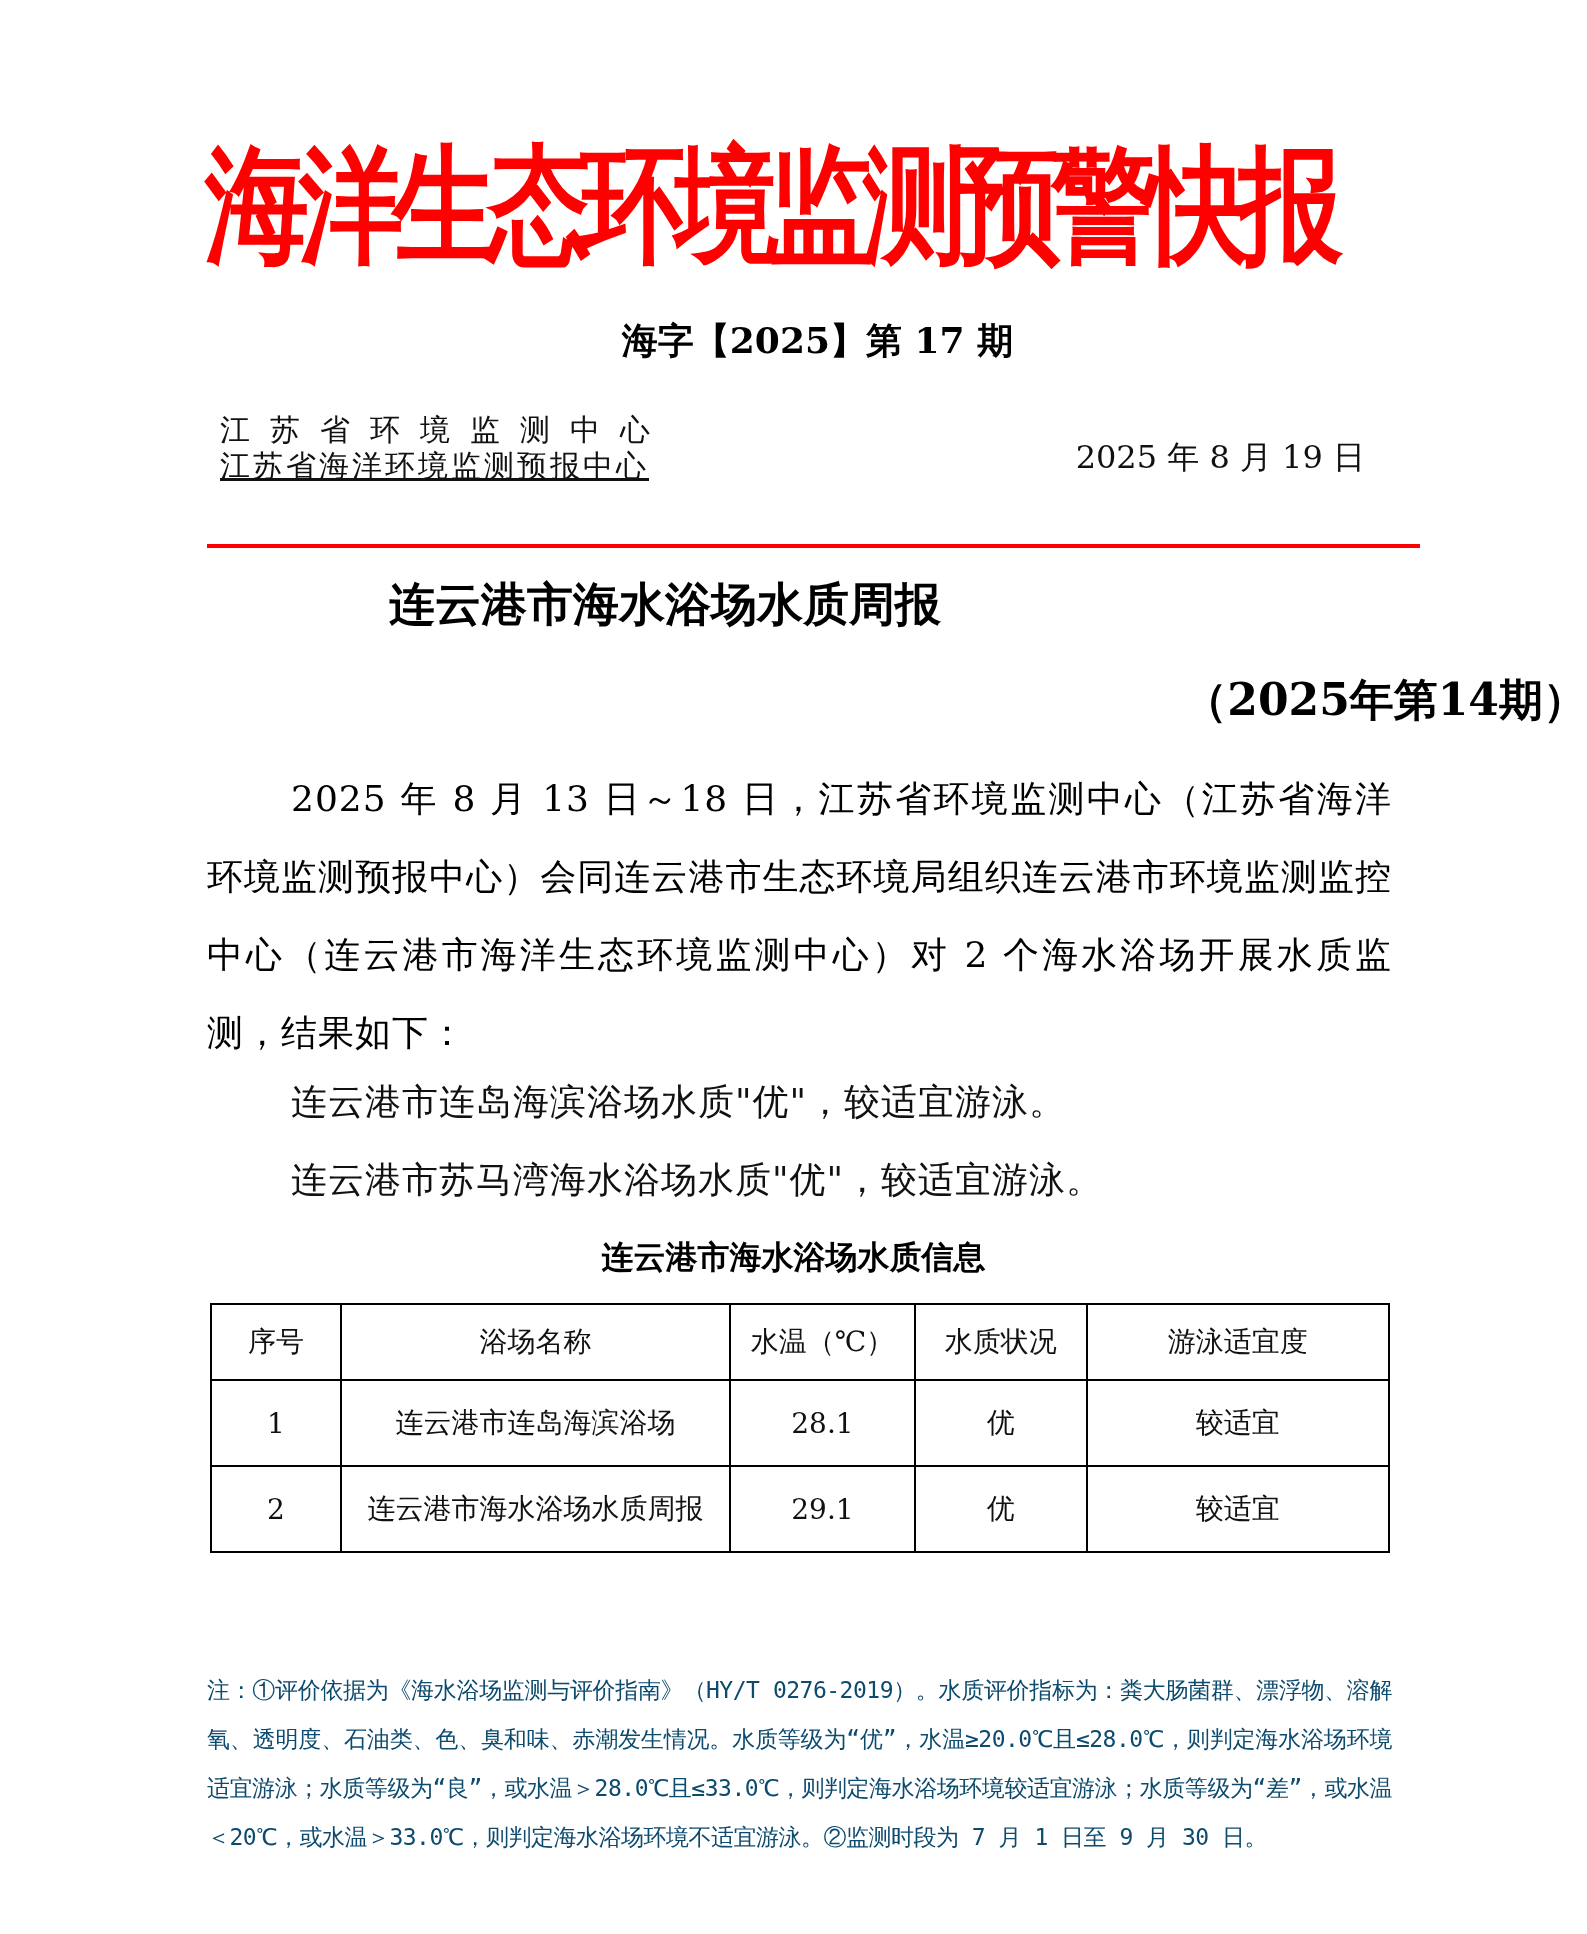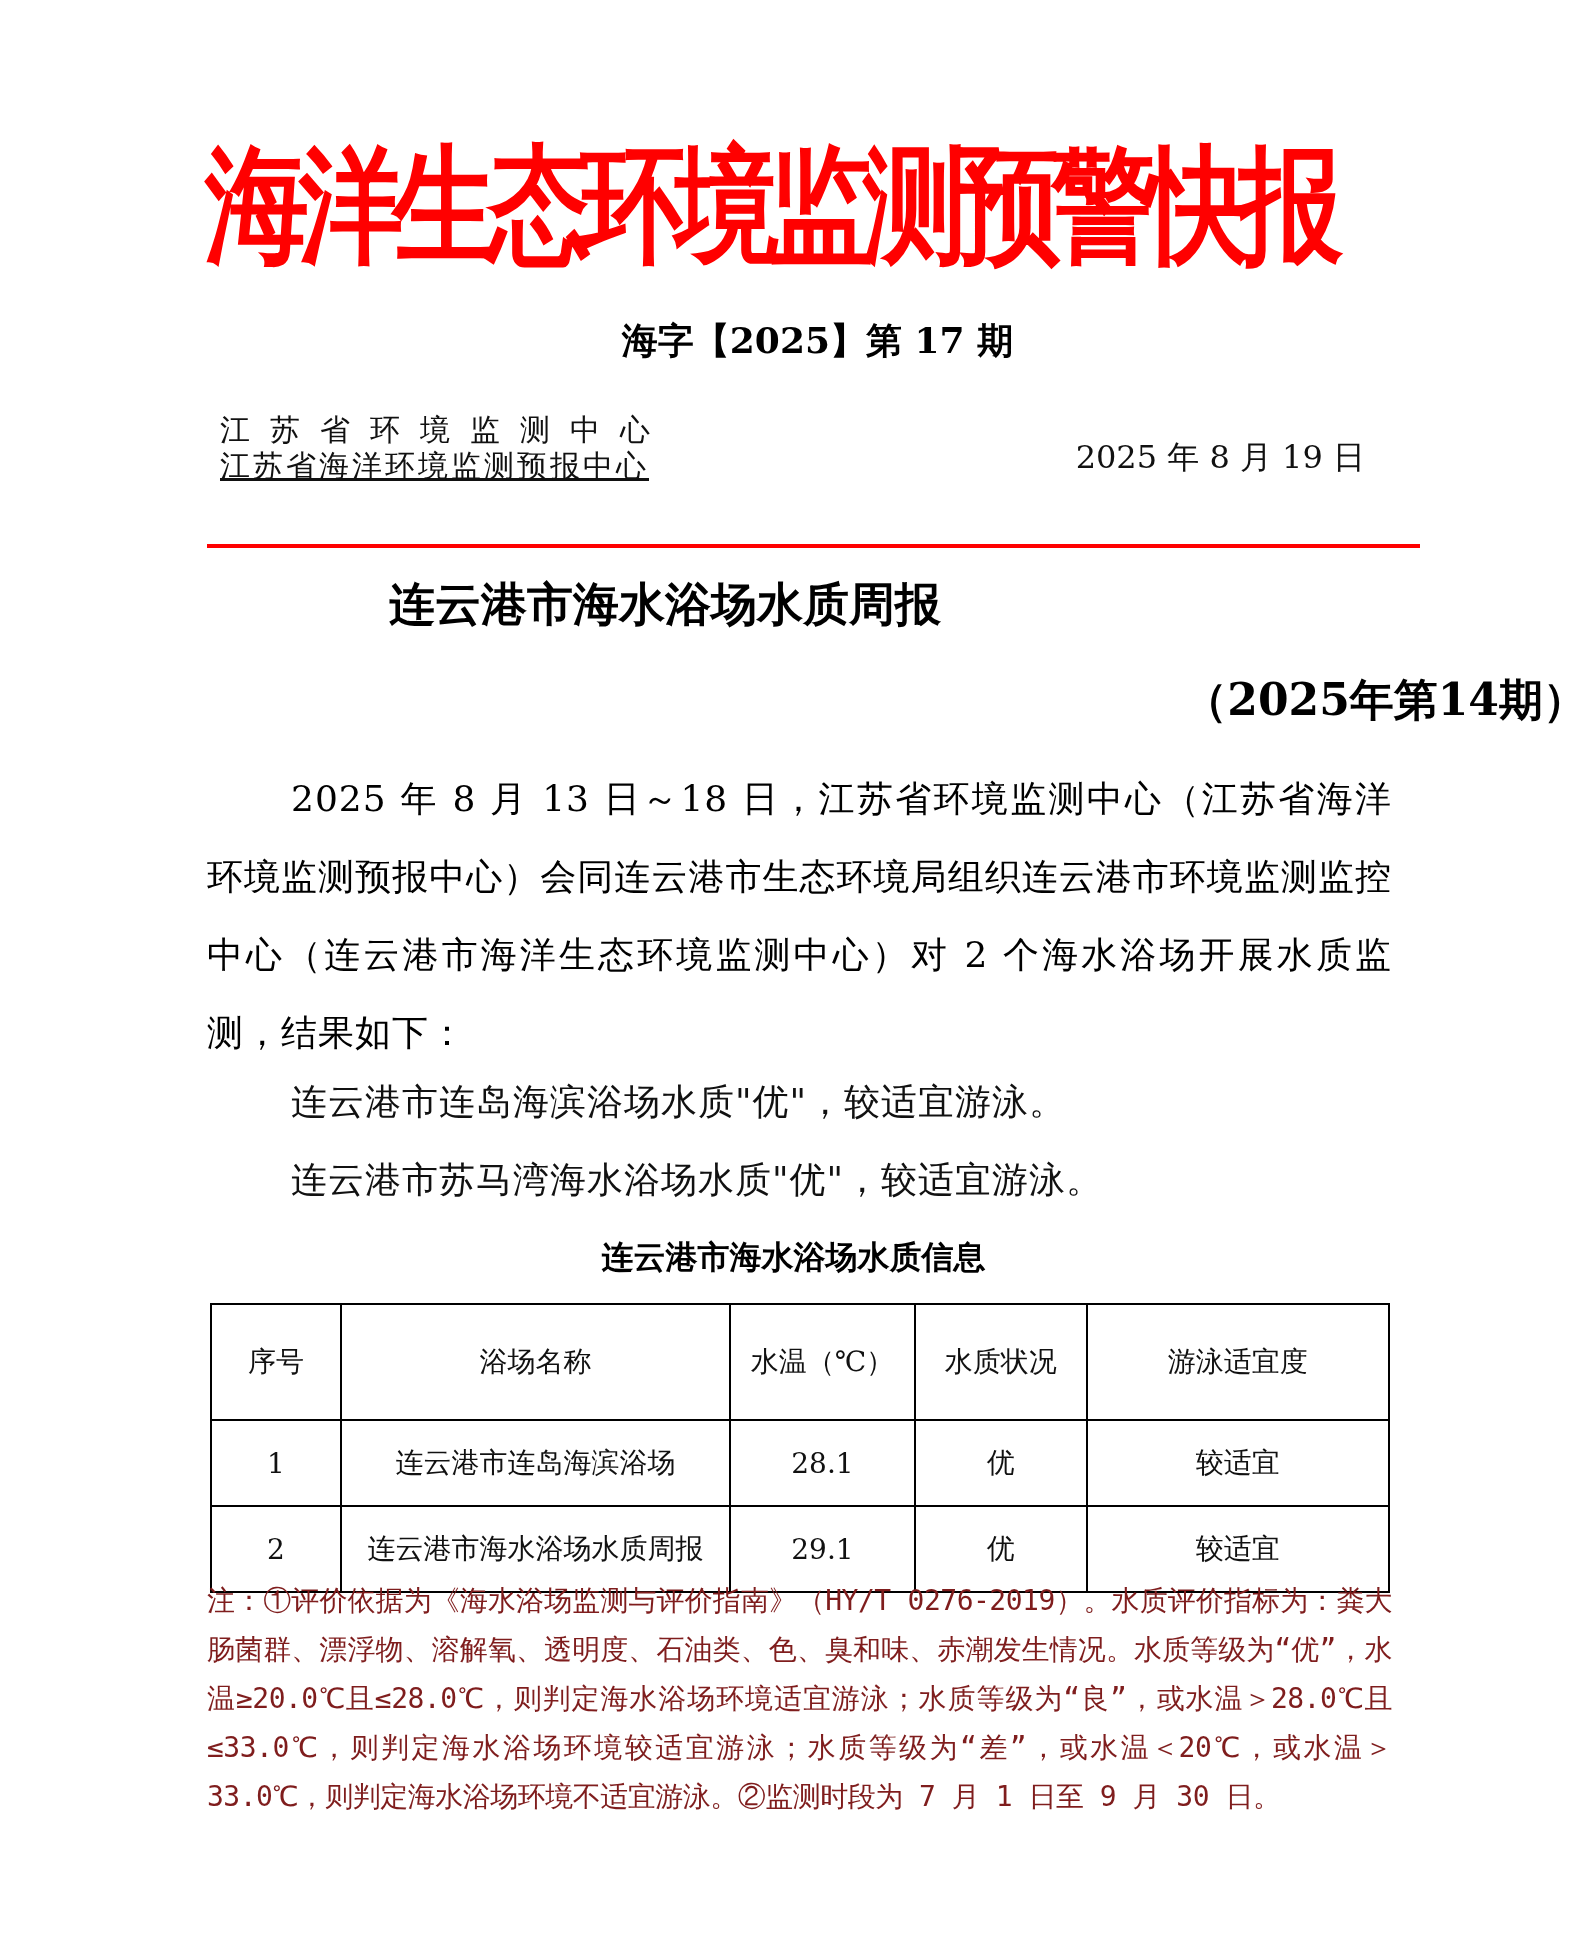--- a/index.html
+++ b/index.html
@@ -20,23 +20,23 @@
   .rtitle { left: 0; width: 1330px; top: 572px; text-align: center; font-size: 46px; font-weight: bold; line-height: 64px; }
   .rsub { left: 0; width: 1587px; top: 668px; text-align: right; font-size: 44px; font-weight: bold; line-height: 64px; }
   .para { left: 207px; width: 1185px; top: 760px; font-size: 36px; line-height: 78px; text-align: justify;
           text-indent: 84px; letter-spacing: 1px; color:#000000; }
   .result { left: 291px; font-size: 36px; line-height: 60px; white-space: nowrap; letter-spacing: 1px; color:#111; }
   .res1 { top: 1072px; }
   .res2 { top: 1150px; }
   .tcap { left: 0; width: 1587px; top: 1232px; text-align: center; font-size: 32px; font-weight: bold; line-height: 50px; }
   table.wq { position: absolute; left: 210px; top: 1303px; width: 1180px; border-collapse: collapse; font-size: 28px; color:#111; }
   table.wq td, table.wq th { border: 2px solid #000; text-align: center; vertical-align: middle; font-weight: normal; padding: 0; }
-  table.wq tr.head { height: 116px; }
+  table.wq tr.head { height: 76px; }
   table.wq tr.row { height: 86px; }
-  .note { left: 207px; width: 1185px; top: 1576px; font-size: 28px; line-height: 49px; text-align: justify; color:#7f1d1d;
+  .note { left: 207px; width: 1185px; top: 1666px; font-size: 23px; line-height: 49px; text-align: justify; color:#0c4a6e;
           font-family: "DejaVu Sans Mono", "Liberation Mono", monospace; letter-spacing: -0.5px; }
 </style>
 </head>
 <body>
 
 <div class="abs masthead">海洋生态环境监测预警快报</div>
 
 <div class="abs issue">海字【2025】第 17 期</div>
 
 <div class="abs org org1">江苏省环境监测中心</div>

